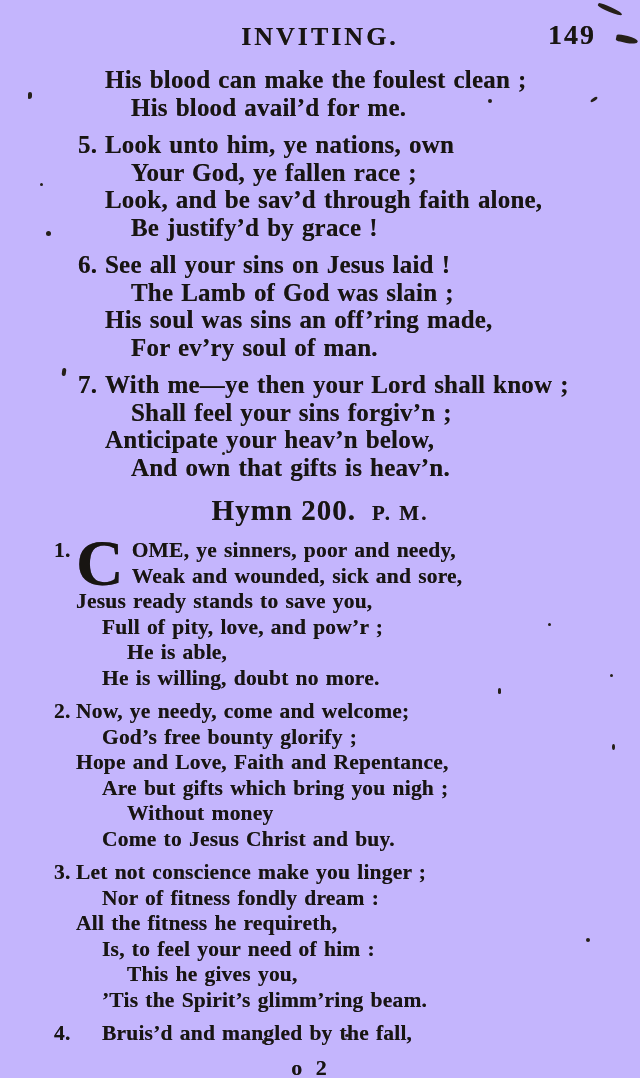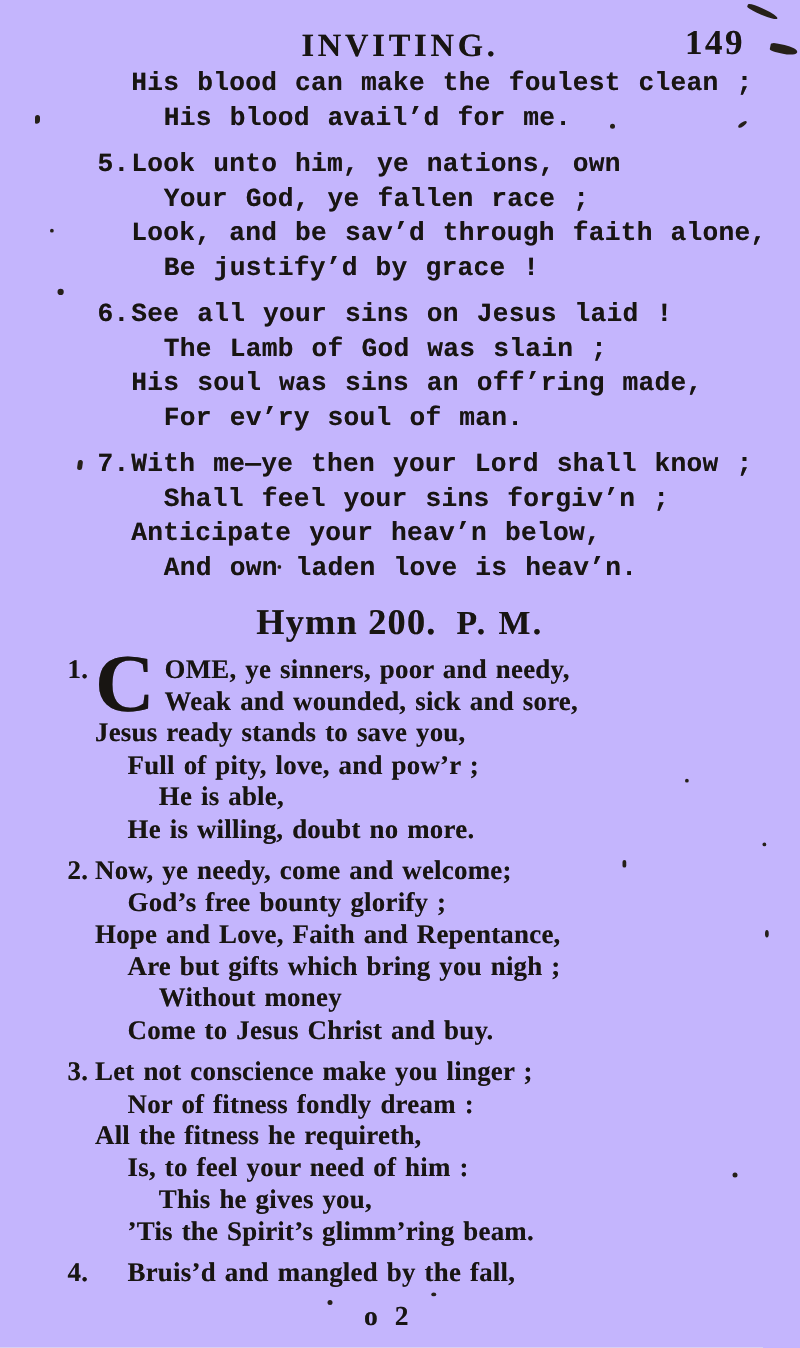--- a/index.html
+++ b/index.html
@@ -38,25 +38,24 @@
     position: absolute;
     right: 44px;
     top: 19px;
     font-size: 28px;
     letter-spacing: 2px;
   }
 
   
   section { display: block; }
   .continuation {
-    margin-top: 0;
+    margin-top: 12px;
     padding-left: 105px;
     padding-right: 16px;
-    font-size: 21px;
-    font-family: Liberation Mono, monospace;
+    font-size: 25px;
   }
   .continuation .line { line-height: 27.5px; }
   .continuation .verse-number { left: -27px; }
 
   .hymn-body {
     padding-left: 76px;
     padding-right: 16px;
     font-size: 21.5px;
   }
   .hymn-body .line { line-height: 25.5px; }
@@ -91,21 +90,21 @@
   
   .hymn-heading {
     margin: 12px 0 8px 0;
     text-align: center;
     font-size: 29px;
     line-height: 34px;
     font-weight: bold;
     letter-spacing: 1px;
   }
   .hymn-heading .meter {
-    font-size: 27px;
+    font-size: 21px;
     letter-spacing: 2px;
     margin-left: 16px;
   }
 
   
   .signature-row {
     margin-top: 2px;
     text-align: center;
     font-size: 22px;
     letter-spacing: 4px;
@@ -159,21 +158,21 @@
       <div class="stanza">
         <div class="line indent-0"><span class="verse-number">6.</span><span>See all your sins on Jesus laid !</span></div>
         <div class="line indent-1"><span>The Lamb of God was slain ;</span></div>
         <div class="line indent-0"><span>His soul was sins an off’ring made,</span></div>
         <div class="line indent-1"><span>For ev’ry soul of man.</span></div>
       </div>
       <div class="stanza">
         <div class="line indent-0"><span class="verse-number">7.</span><span>With me—ye then your Lord shall know ;</span></div>
         <div class="line indent-1"><span>Shall feel your sins forgiv’n ;</span></div>
         <div class="line indent-0"><span>Anticipate your heav’n below,</span></div>
-        <div class="line indent-1"><span>And own laden love is heav’n.</span></div>
+        <div class="line indent-1"><span>And own that gifts is heav’n.</span></div>
       </div>
     </section>
 
   <h2 class="hymn-heading">
     <span>Hymn 200.</span><span class="meter">P. M.</span>
   </h2>
 
   <section class="hymn-body" id="hymn-body">
       <div class="stanza">
         <span class="drop-cap">C</span>

